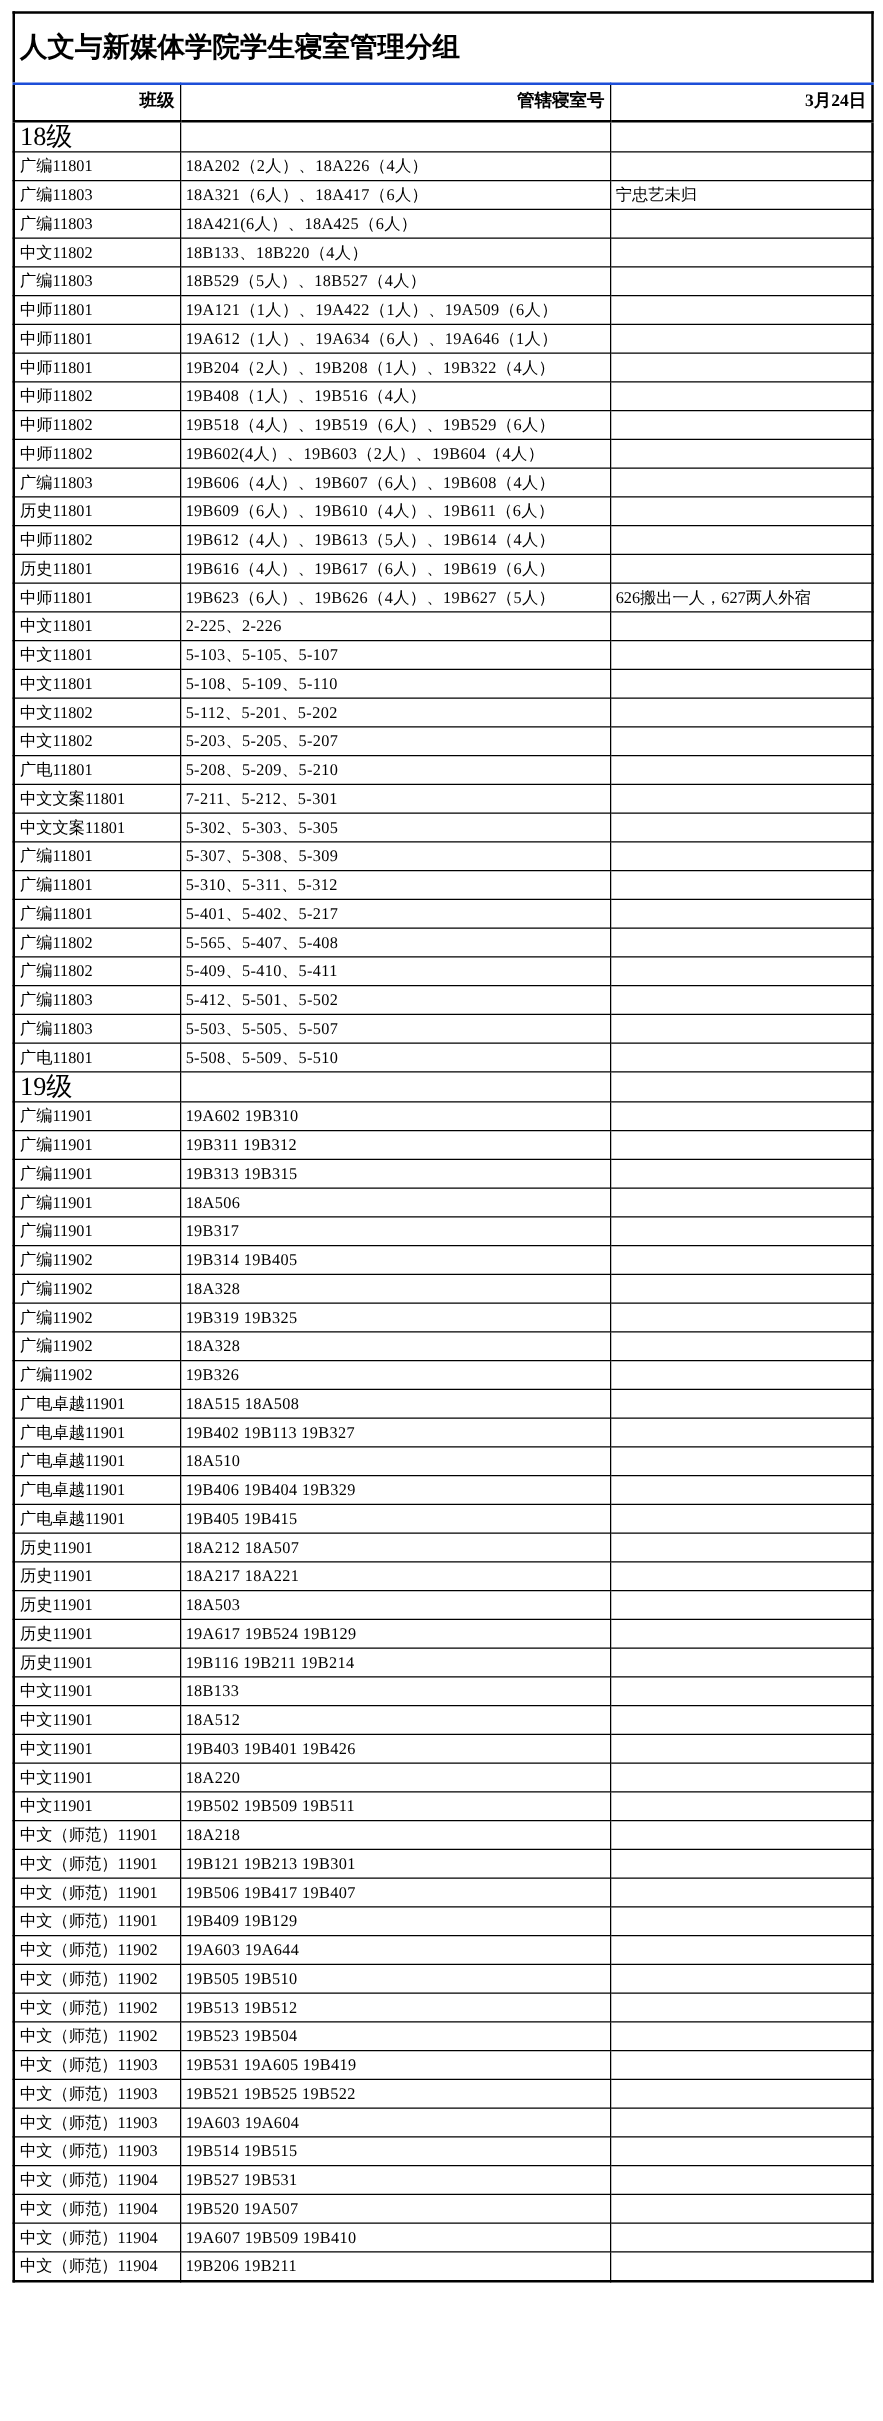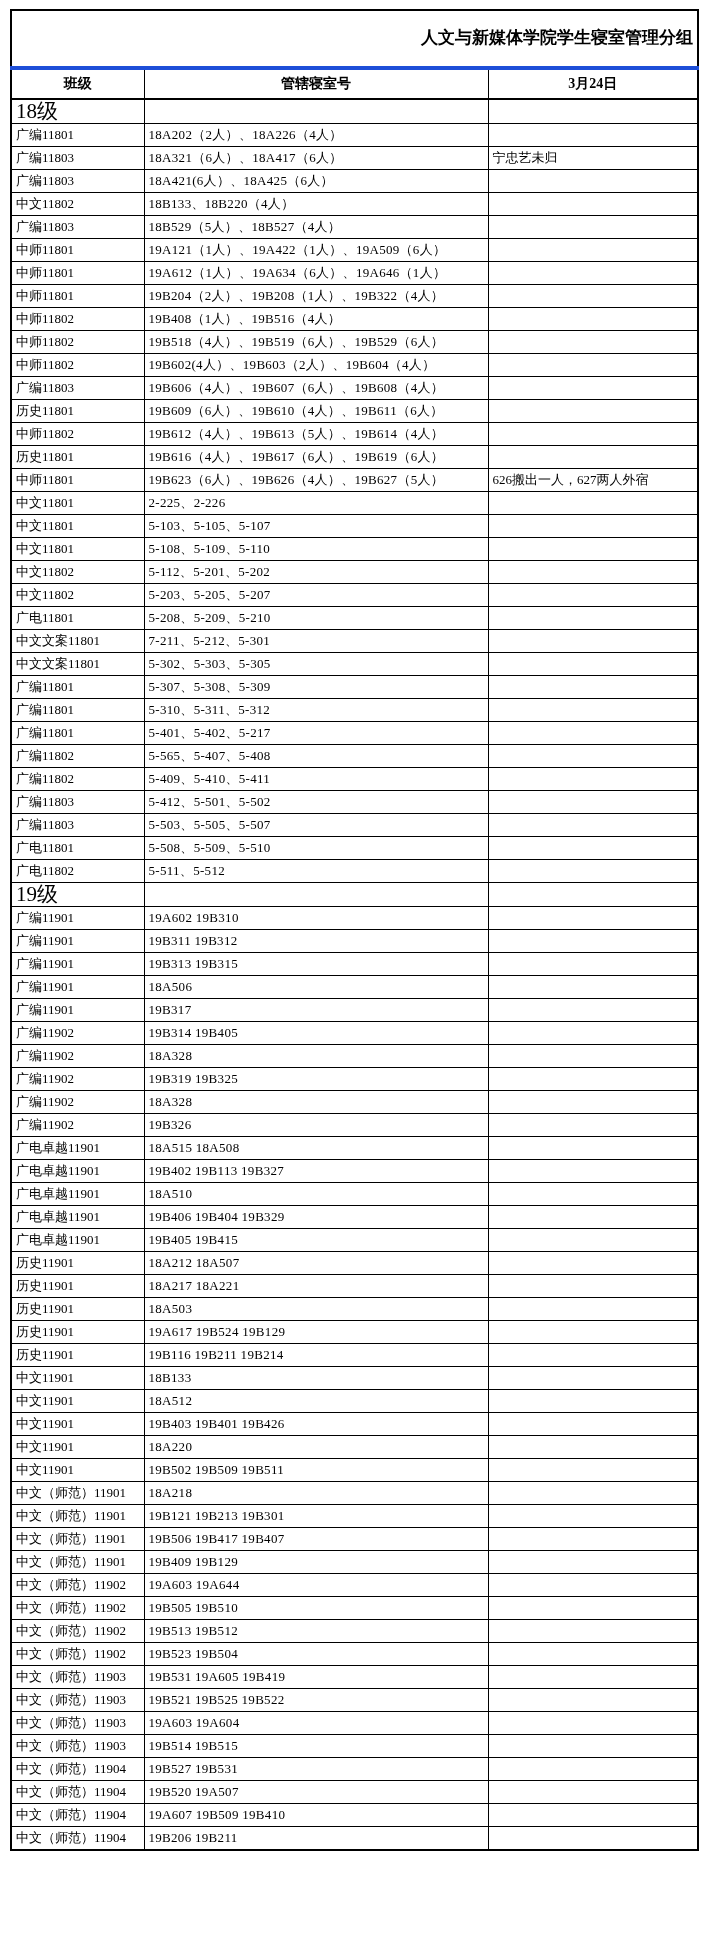--- a/index.html
+++ b/index.html
@@ -23,28 +23,28 @@
     white-space:nowrap;
     vertical-align:middle;
     line-height:1.1;
   }
   col.c1{width:133px;}
   col.c2{width:344px;}
   col.c3{width:210px;}
   table{border:2px solid #000000;}
   .title-row td{
     height:55px;
-    text-align:right;
+    text-align:left;
     font-weight:bold;
-    font-size:17px;
-    border-bottom:4px solid #1d4ed8;
+    font-size:22px;
+    border-bottom:2px solid #1d4ed8;
   }
   .head-row th{
     height:28px;
-    text-align:center;
+    text-align:right;
     font-weight:bold;
     font-size:14px;
     border-bottom:2px solid #000000;
   }
   .section-row td{
     height:22px;
     font-size:21px;
     font-weight:normal;
   }
   .data-row td{
@@ -264,25 +264,20 @@
     <td class="c2">5-503、5-505、5-507</td>
     <td class="c3"></td>
   </tr>
 
   <tr class="data-row">
     <td class="c1">广电11801</td>
     <td class="c2">5-508、5-509、5-510</td>
     <td class="c3"></td>
   </tr>
 
-  <tr class="data-row">
-    <td class="c1">广电11802</td>
-    <td class="c2">5-511、5-512</td>
-    <td class="c3"></td>
-  </tr>
 
   <tr class="section-row">
     <td class="c1">19级</td>
     <td class="c2"></td>
     <td class="c3"></td>
   </tr>
 
   <tr class="data-row">
     <td class="c1">广编11901</td>
     <td class="c2">19A602 19B310</td>

